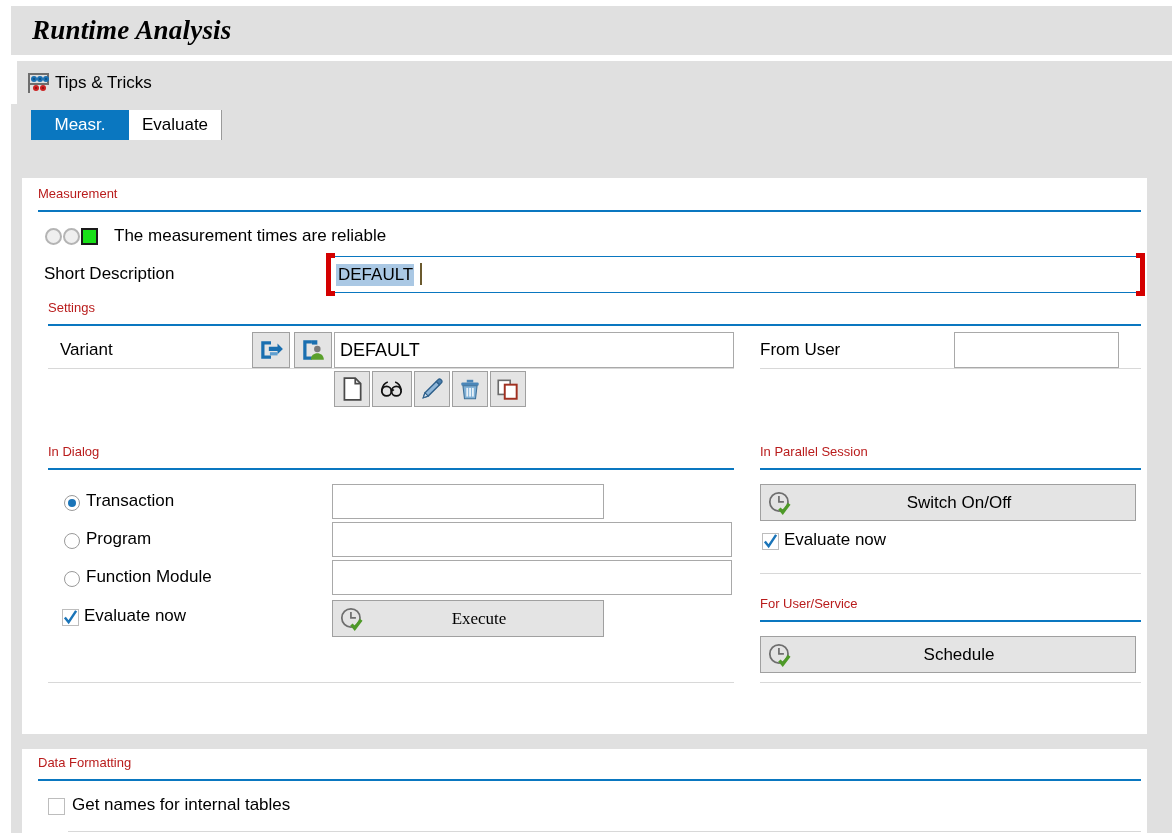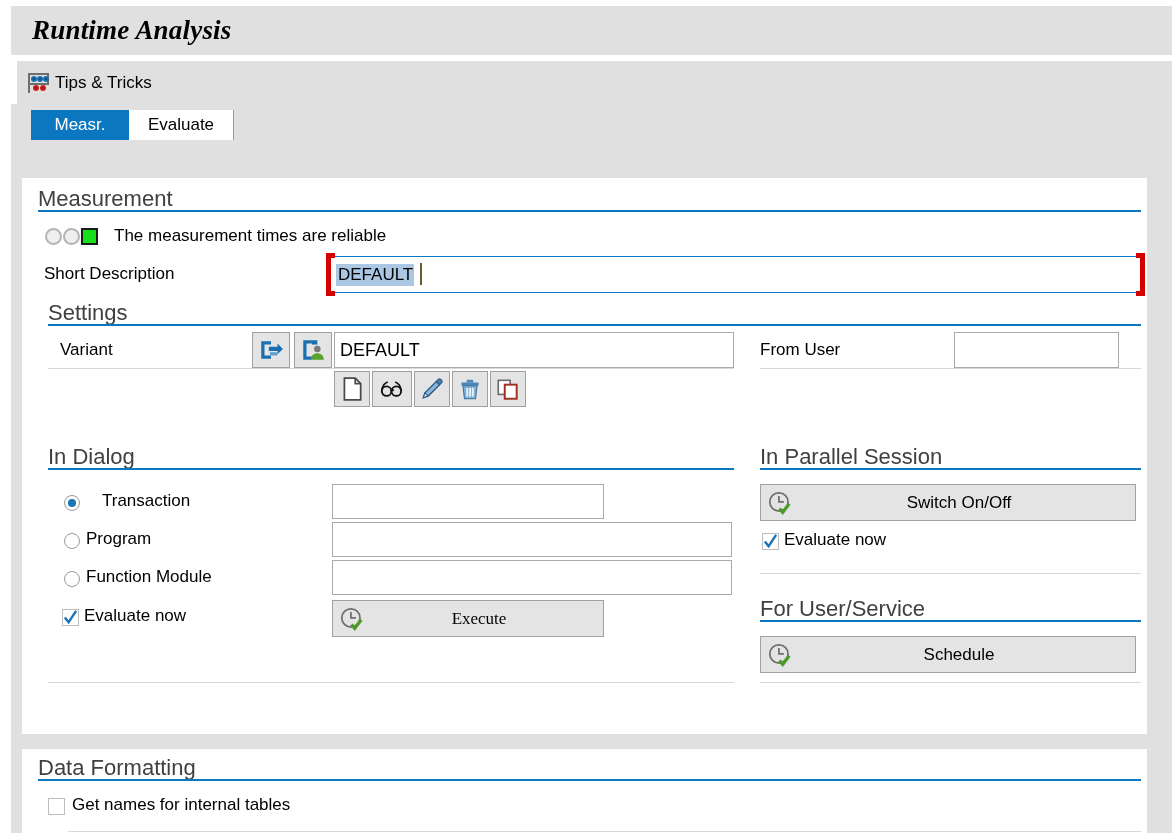--- a/index.html
+++ b/index.html
@@ -73,21 +73,21 @@
     box-sizing: border-box;
     white-space: nowrap;
     cursor: default;
   }
   .tab.active {
     left: 20px; width: 98px;
     background: #0a77c0;
     color: #ffffff;
   }
   .tab.inactive {
-    left: 118px; width: 105px;
+    left: 118px; width: 93px;
     background: #ffffff;
     color: #000000;
     border-right: 1px solid #9a9a9a;
   }
   .tabstrip .tab-underline {
     position: absolute;
     left: 20px; top: 36px;
     width: 1141px; height: 3px;
     background: #0a77c0;
   }
@@ -106,22 +106,22 @@
     background: #ffffff;
   }
   #panel-main  { left: 22px; top: 178px; width: 1125px; height: 556px; }
   #panel-fmt   { left: 22px; top: 749px; width: 1125px; height: 84px; }
 
   
   .group { position: absolute; }
   .group > .glabel {
     position: absolute;
     left: 0; top: 0;
-    font-size: 22px;
-    color: #404040;
+    font-size: 13px;
+    color: #b91c1c;
     white-space: nowrap;
   }
   .group > .grule {
     position: absolute;
     left: 0; top: 24px;
     height: 2px;
     background: #0a77c0;
   }
 
   
@@ -393,21 +393,21 @@
     <input class="field" style="left: 932px; top: 154px; width: 165px; height: 36px;" placeholder="">
     <div class="gthinrule" style="position:absolute; left:26px; top:190px; width:686px; height:1px; background:#d8d8d8;"></div>
     <div class="gthinrule" style="position:absolute; left:738px; top:190px; width:381px; height:1px; background:#d8d8d8;"></div>
 
     <div class="group" style="left:26px; top:266px; width:686px;">
       <div class="glabel">In Dialog</div>
       <div class="grule" style="width:686px;"></div>
     </div>
 
     <span class="radio on" style="left:42px; top:317px;"></span>
-    <div class="lbl" style="left:80px; top:313px;">Transaction</div>
+    <div class="lbl" style="left:64px; top:313px;">Transaction</div>
     <input class="field" style="left: 310px; top: 306px; width: 272px; height: 35px;" placeholder="">
 
     <span class="radio" style="left:42px; top:355px;"></span>
     <div class="lbl" style="left:64px; top:351px;">Program</div>
     <input class="field" style="left: 310px; top: 344px; width: 400px; height: 35px;" placeholder="">
 
     <span class="radio" style="left:42px; top:393px;"></span>
     <div class="lbl" style="left:64px; top:389px;">Function Module</div>
     <input class="field" style="left: 310px; top: 382px; width: 400px; height: 35px;" placeholder="">
 

